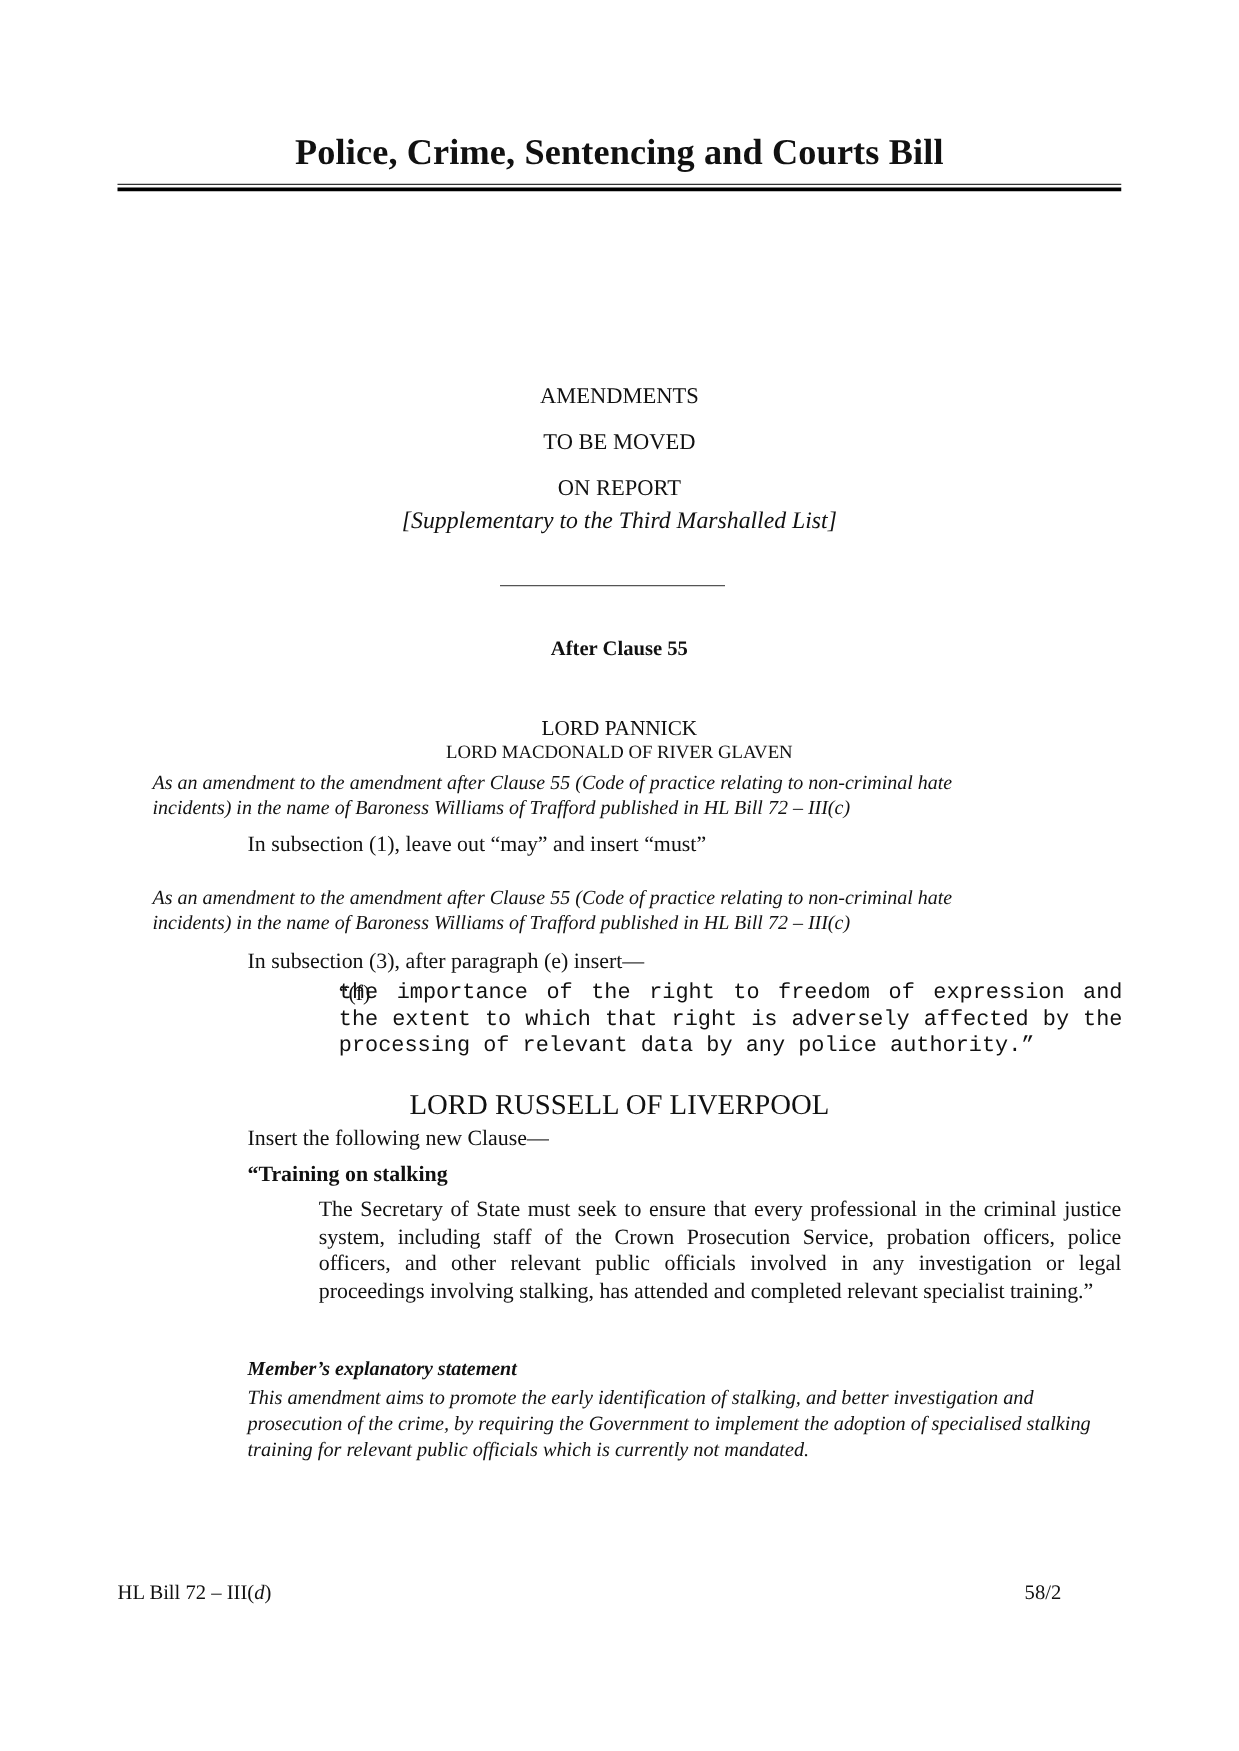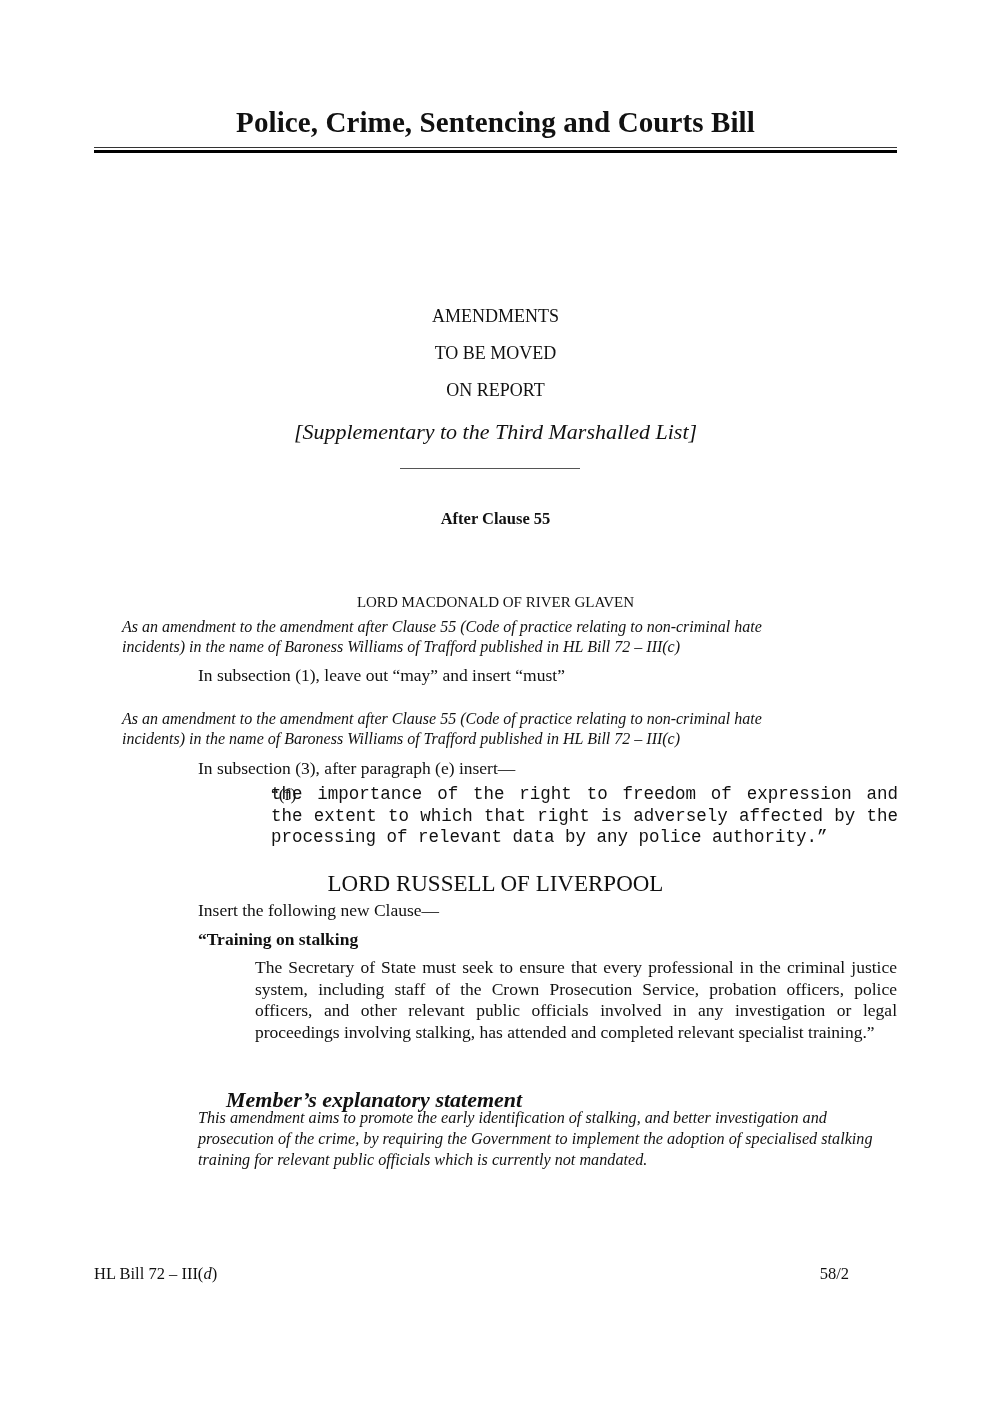--- a/index.html
+++ b/index.html
@@ -106,22 +106,21 @@
       text-align-last: left;
     }
 
     .statement-heading {
       position: absolute;
       left: 198px;
       top: 1087px;
       font-family: "Liberation Serif", serif;
       font-weight: bold;
       font-style: italic;
-      font-size: 22px;
-      margin-left: 28px;
+      font-size: 16px;
     }
     .statement-body {
       position: absolute;
       left: 198px; width: 690px;
       top: 1108px;
       font-family: "Liberation Serif", serif;
       font-style: italic;
       font-size: 16.2px;
       line-height: 21px;
     }
@@ -145,26 +144,27 @@
 
 <div class="page">
 
   <div class="title">Police, Crime, Sentencing and Courts Bill</div>
   <div class="rule-thin"></div>
   <div class="rule-thick"></div>
 
   <div class="center-line" style="top:306px;">AMENDMENTS</div>
   <div class="center-line" style="top:343px;">TO BE MOVED</div>
   <div class="center-line" style="top:380px;">ON REPORT</div>
-  <div class="center-line italic" style="top:419px; font-size:22px;">[Supplementary to the Third Marshalled List]</div>
+  <div class="center-line italic" style="top:406px; font-size:19px;">[Supplementary to the Third Marshalled List]</div>
 
   <div class="short-rule"></div>
 
   <div class="center-line bold" style="top:509px; font-size:16.5px;">After Clause 55</div>
 
+  <div class="center-line" style="top:573px; font-size:17px;">LORD PANNICK</div>
   <div class="center-line" style="top:594px; font-size:15px;">LORD MACDONALD OF RIVER GLAVEN</div>
 
   <div class="ital-para" style="top:617px;">
     <div>As an amendment to the amendment after Clause 55 (Code of practice relating to non-criminal hate</div>
     <div>incidents) in the name of Baroness Williams of Trafford published in HL Bill 72 – III(c)</div>
   </div>
   <div class="body-line" style="left:198px; top:665px;">In subsection (1), leave out “may” and insert “must”</div>
 
   <div class="ital-para" style="top:709px;">
     <div>As an amendment to the amendment after Clause 55 (Code of practice relating to non-criminal hate</div>

